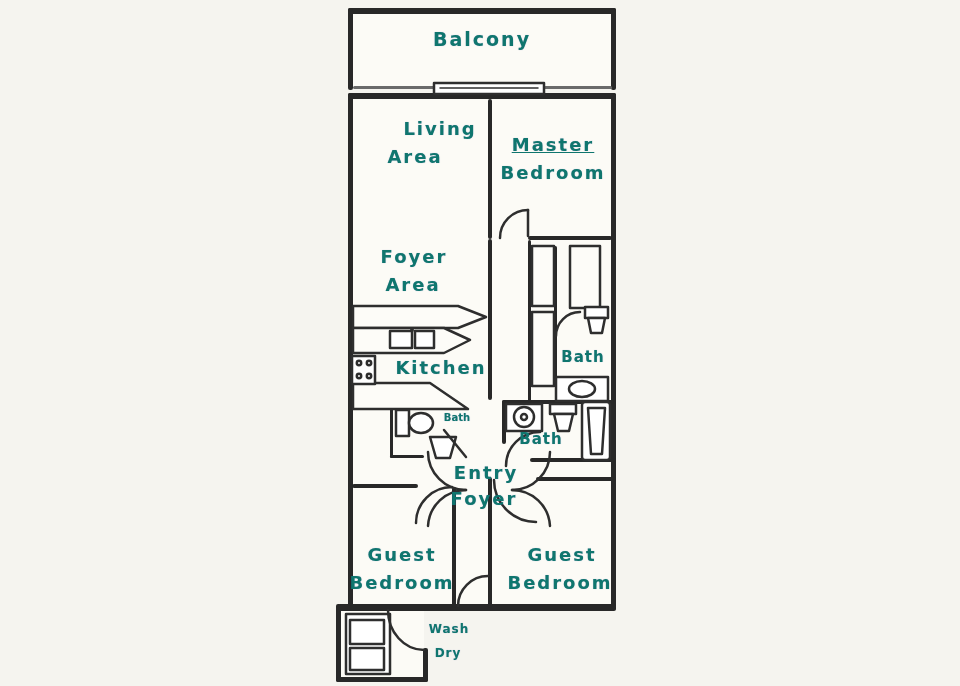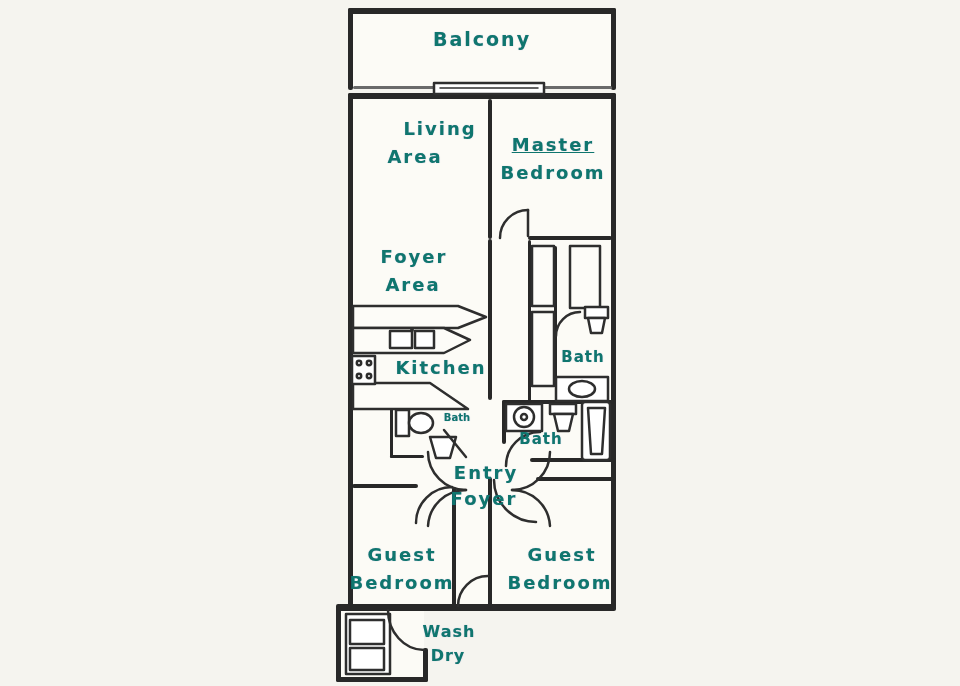--- a/index.html
+++ b/index.html
@@ -19,21 +19,21 @@
     font-weight:bold;
     font-size:18px;
     letter-spacing:2px;
     white-space:nowrap;
     transform:translateX(-50%);
     text-shadow:0 0 1px rgba(58,56,168,.35);
   }
   .lbl.big{font-size:19px;}
   .lbl.bath{font-size:15px;letter-spacing:1px;}
   .lbl.tiny{font-size:10px;letter-spacing:0;}
-  .lbl.wash{font-size:16px;letter-spacing:1px;}
+  .lbl.wash{font-size:12px;letter-spacing:1px;}
   svg.fx{position:absolute;left:0;top:0;}
   svg.fx *{vector-effect:non-scaling-stroke;}
 </style>
 </head>
 <body>
 
 <div class="plan">
 
   <div class="floor" style="left:352px;top:12px;width:260px;height:76px;"></div>
   <div class="floor" style="left:352px;top:98px;width:260px;height:508px;"></div>

